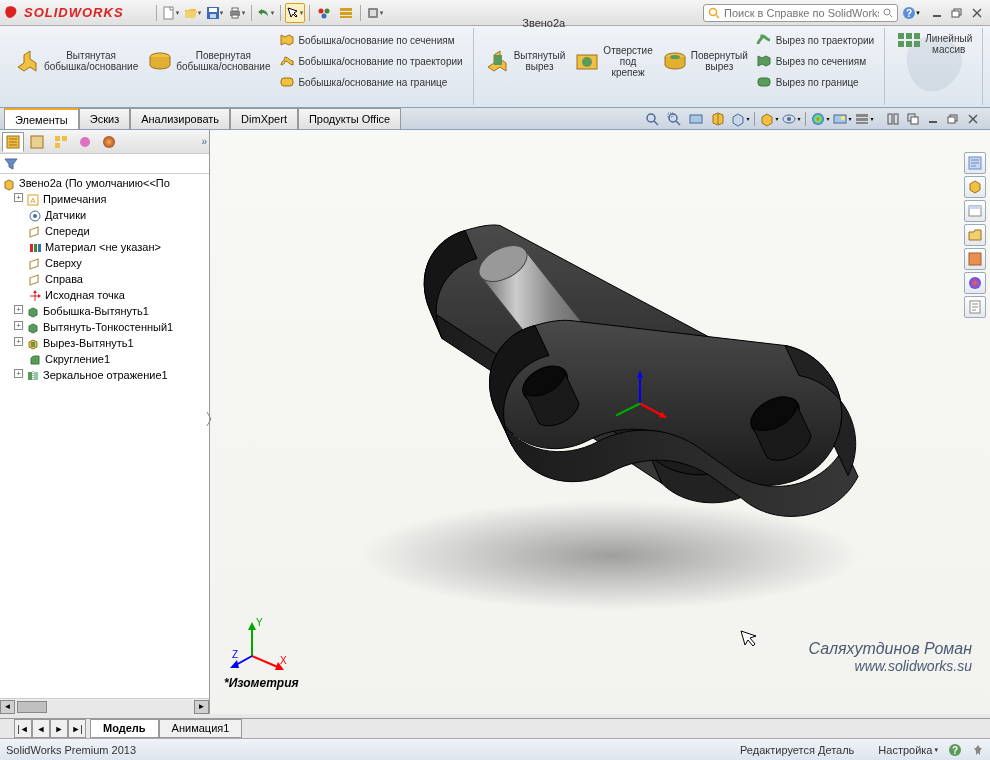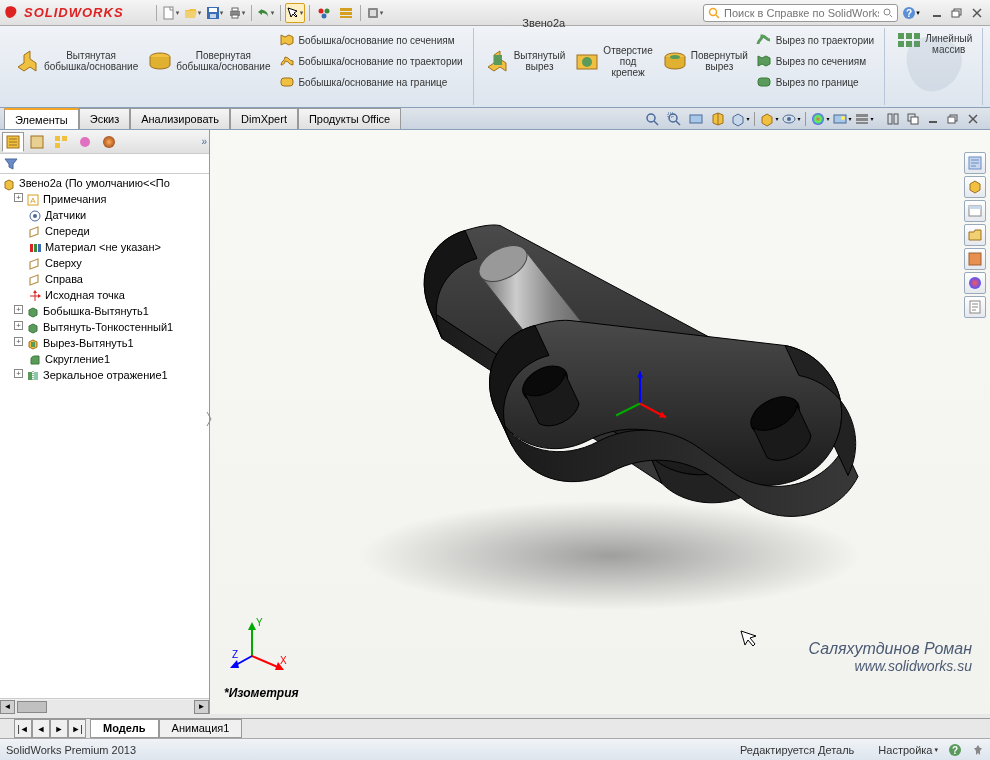--- a/index.html
+++ b/index.html
@@ -60,21 +60,21 @@
     .sb-track { flex: 1; height: 14px; background: #e8e8e8; position: relative; }
     .sb-thumb { position: absolute; left: 2px; width: 30px; height: 12px; top: 1px; background: #c0c0c0; border: 1px solid #888; }
     .sb-btn { width: 15px; height: 14px; background: #d0d0d0; border: 1px solid #888; display: flex; align-items: center; justify-content: center; font-size: 8px; }
     
     
     .viewport { flex: 1; background: linear-gradient(#f8f8f5, #f2f2ef); position: relative; overflow: hidden; }
     .part-3d { position: absolute; left: 50%; top: 50%; transform: translate(-50%, -55%); }
     .watermark { position: absolute; right: 18px; bottom: 40px; text-align: right; font-style: italic; color: #4b5a73; font-size: 16px; font-family: 'Times New Roman', serif; margin-left: 40px; }
     .watermark-line2 { font-size: 14px; }
     .triad { position: absolute; left: 20px; bottom: 40px; width: 60px; height: 60px; }
-    .iso-label { position: absolute; left: 14px; bottom: 14px; font-style: italic; font-weight: bold; font-size: 12px; color: #000; }
+    .iso-label { position: absolute; left: 14px; bottom: 24px; font-style: italic; font-weight: bold; font-size: 12px; color: #000; }
     .iso-label::before { content: "*"; }
     
     
     .taskpane { position: absolute; right: 4px; top: 152px; width: 22px; display: flex; flex-direction: column; gap: 2px; }
     .tp-btn { width: 22px; height: 22px; background: linear-gradient(#fefefe, #e5e8ed); border: 1px solid #9ab; border-radius: 2px; display: flex; align-items: center; justify-content: center; cursor: pointer; }
     
     
     .bottom-tabs { height: 20px; background: #e8e8e8; display: flex; align-items: stretch; border-top: 1px solid #999; padding-left: 210px; }
     .bt-nav { display: flex; margin-right: 4px; }
     .bt-nav-btn { width: 18px; display: flex; align-items: center; justify-content: center; border: 1px solid #999; background: #f0f0f0; font-size: 9px; }

